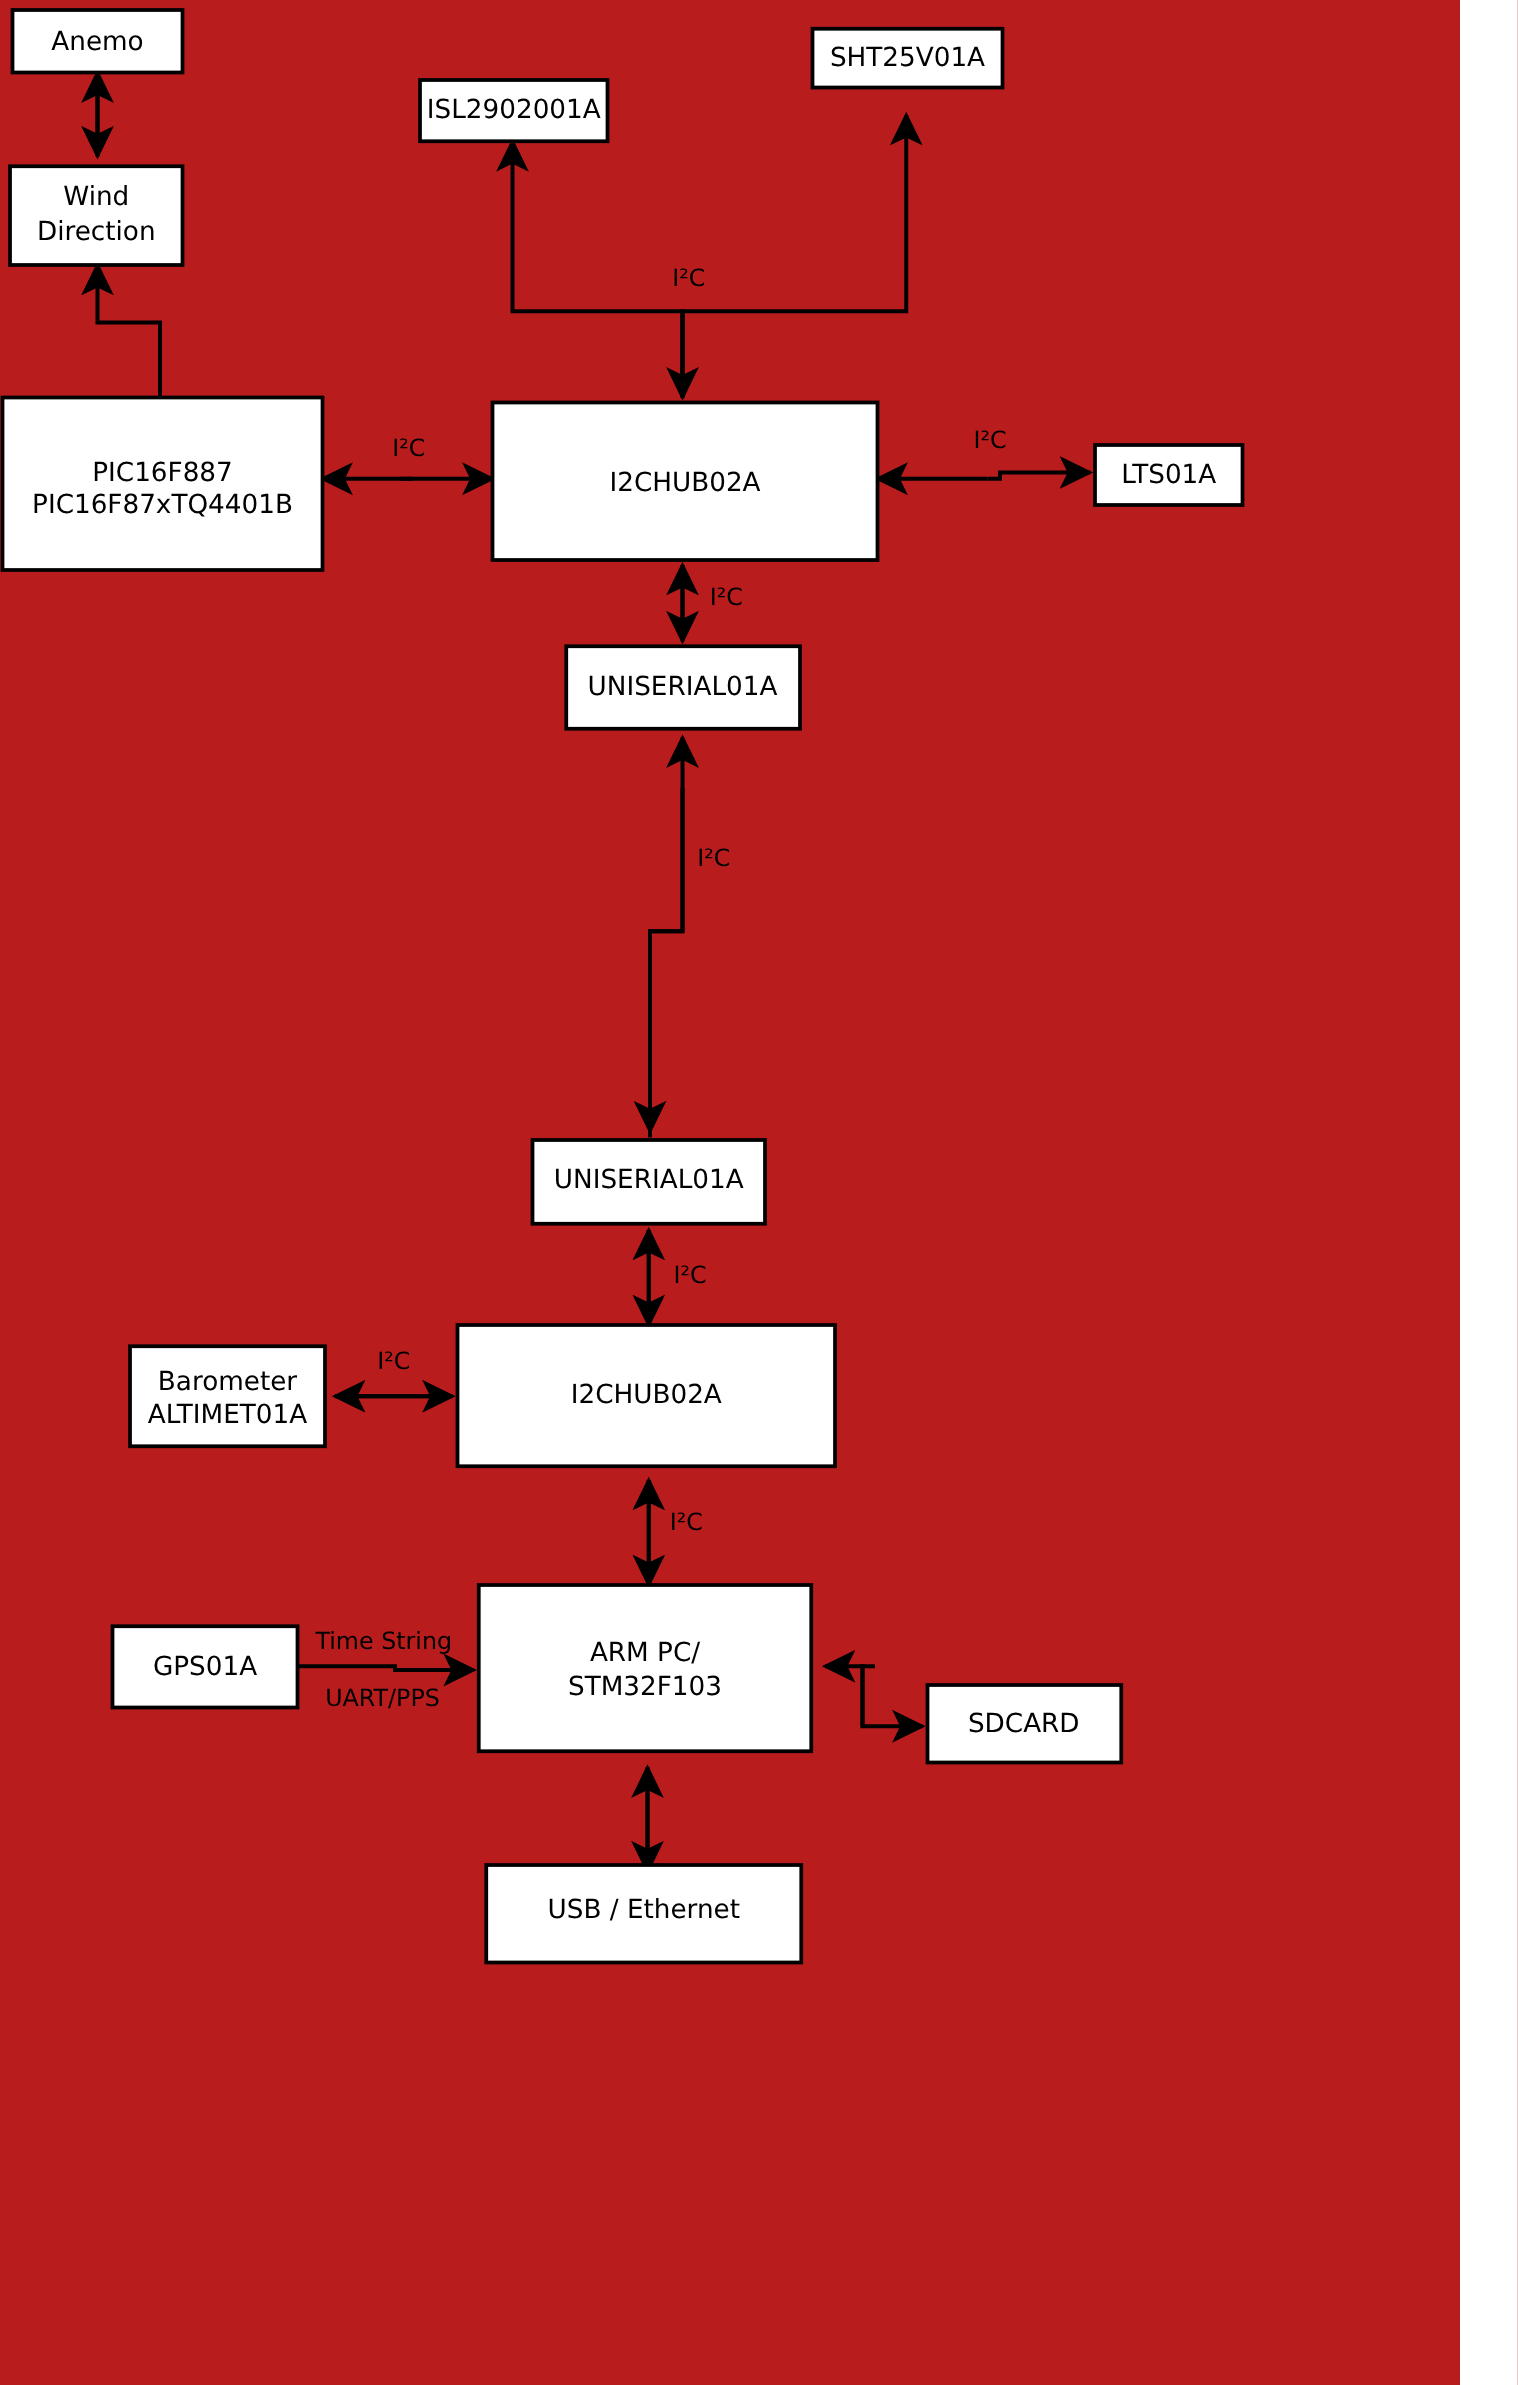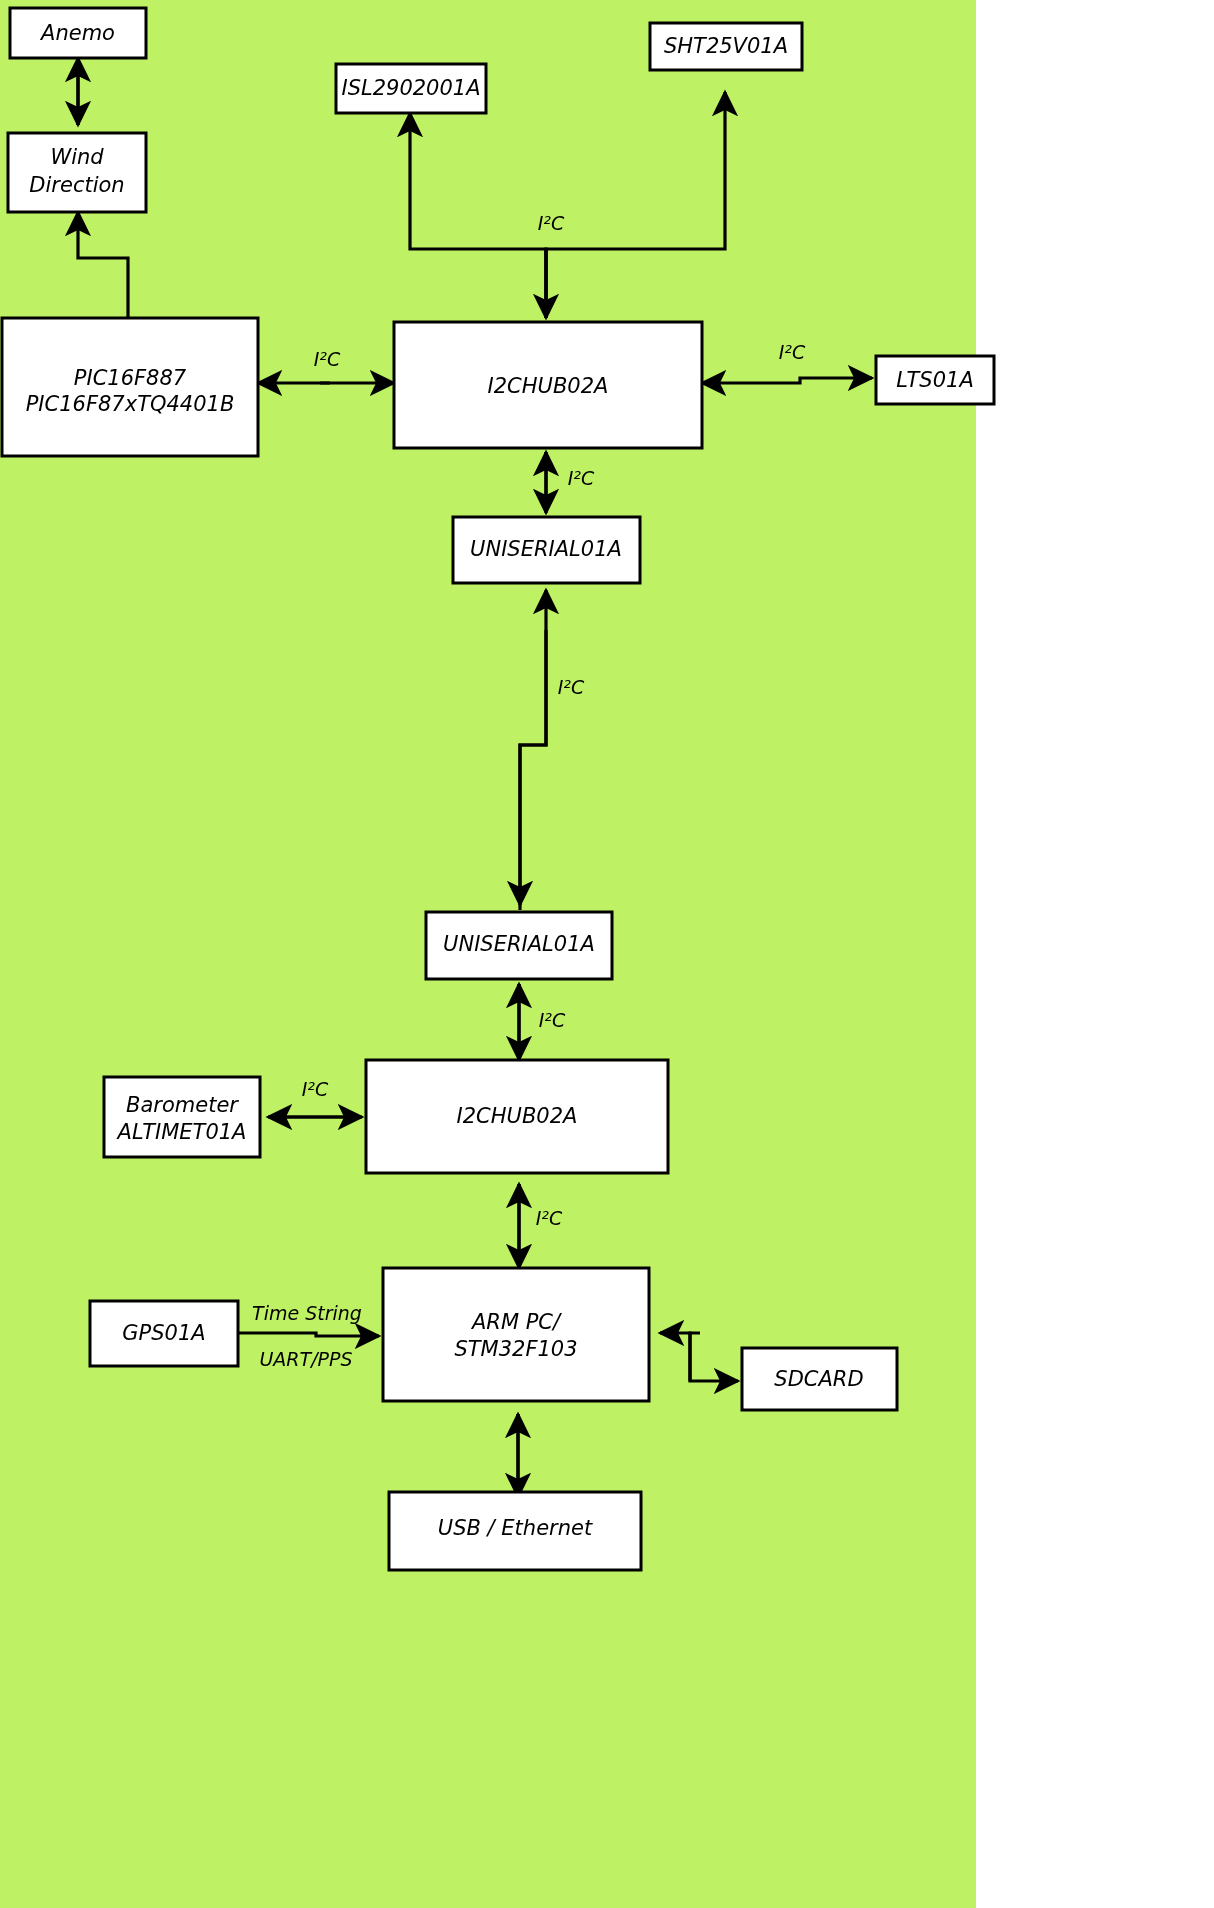--- a/index.html
+++ b/index.html
@@ -8,24 +8,23 @@
     background: #ffffff;
   }
   body {
     width: 1214px;
     height: 1908px;
     font-family: "DejaVu Sans", sans-serif;
     overflow: hidden;
   }
   #diagram-root {
     position: relative;
-    width: 976px;
+    width: 1168px;
     height: 1908px;
-    background: #bef264;
-    font-style: italic;
+    background: #b91c1c;
   }
   svg#diagram-svg {
     position: absolute;
     left: 0;
     top: 0;
     width: 1214px;
     height: 1908px;
     display: block;
   }
   .node-rect {

